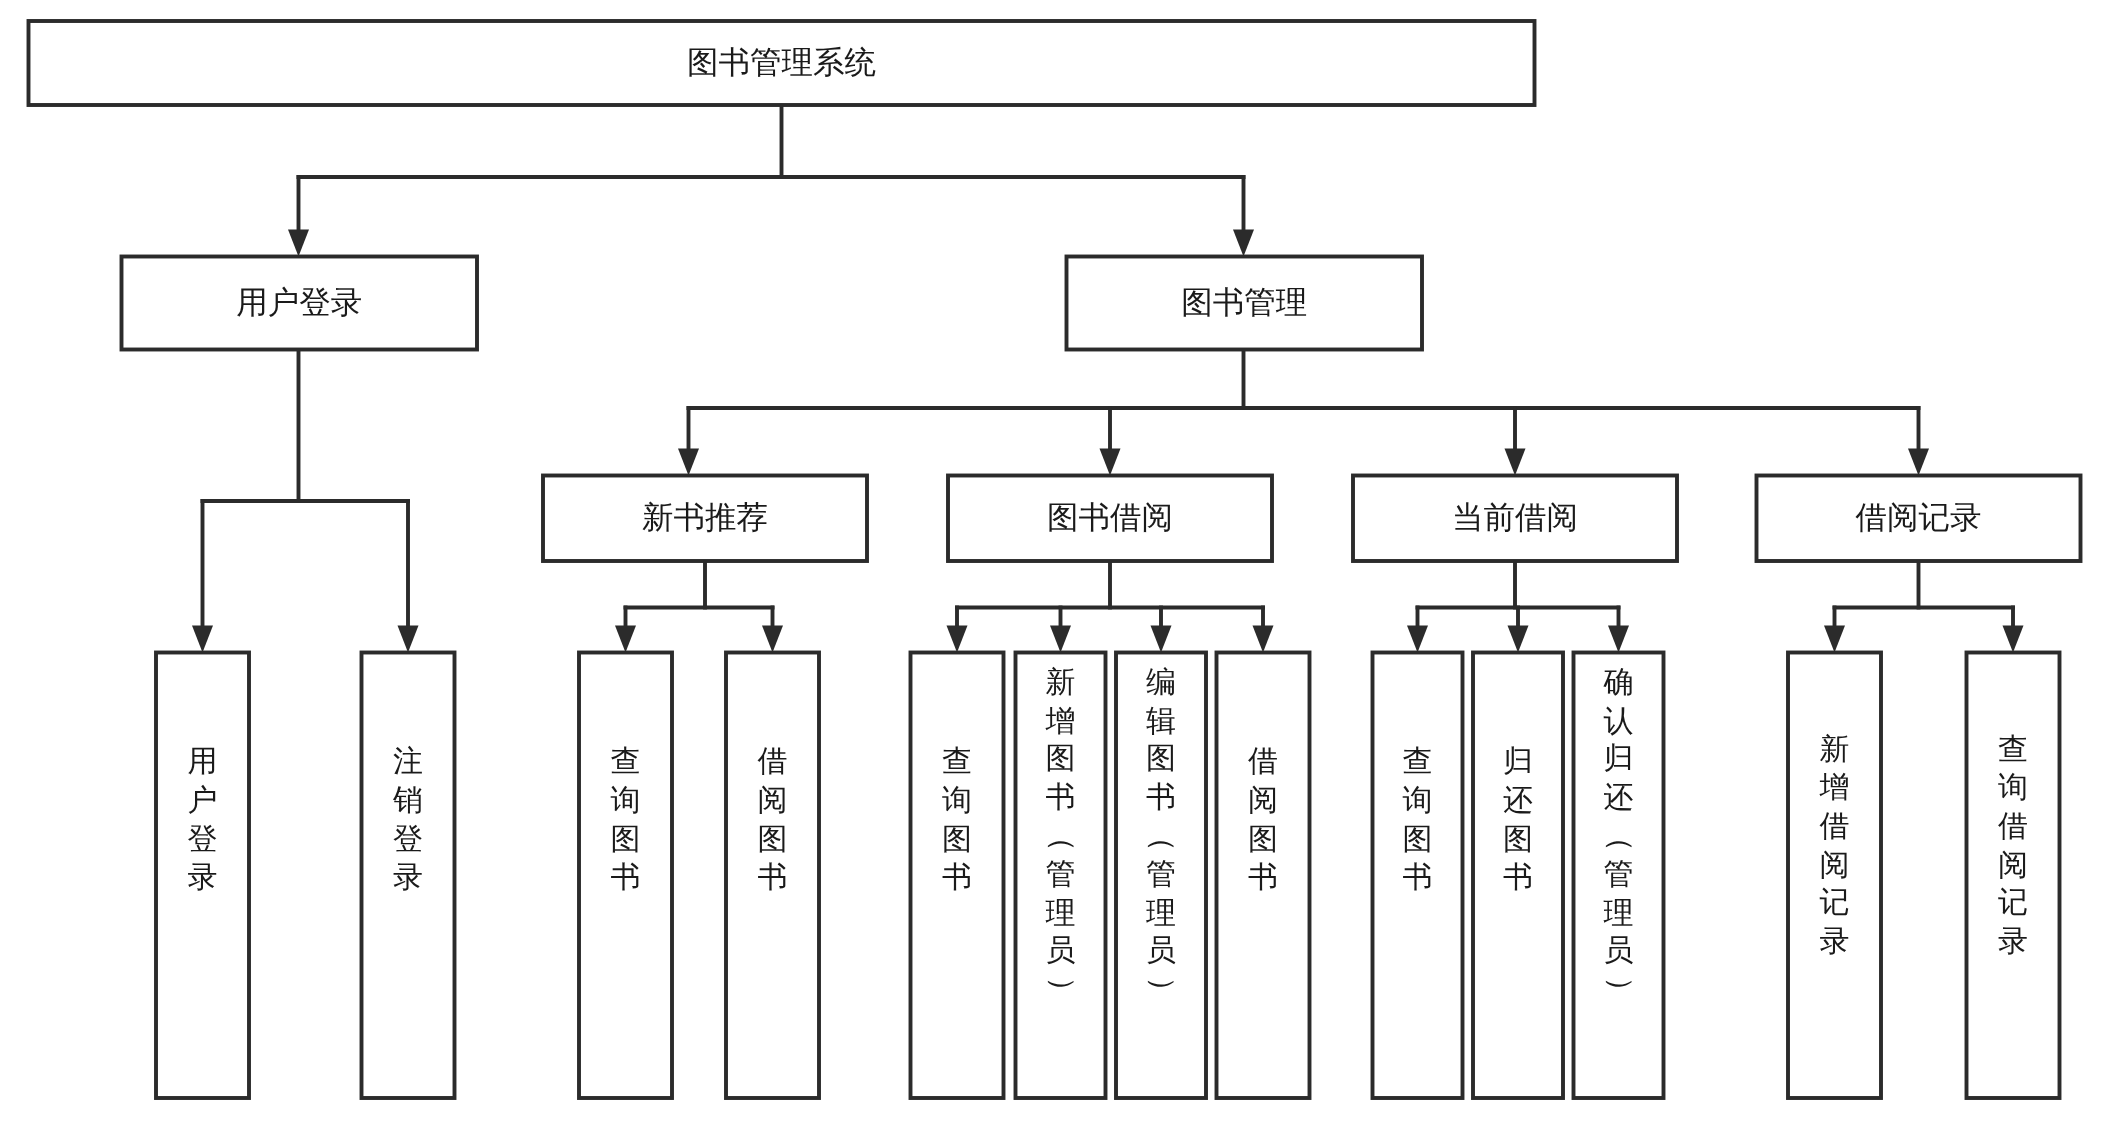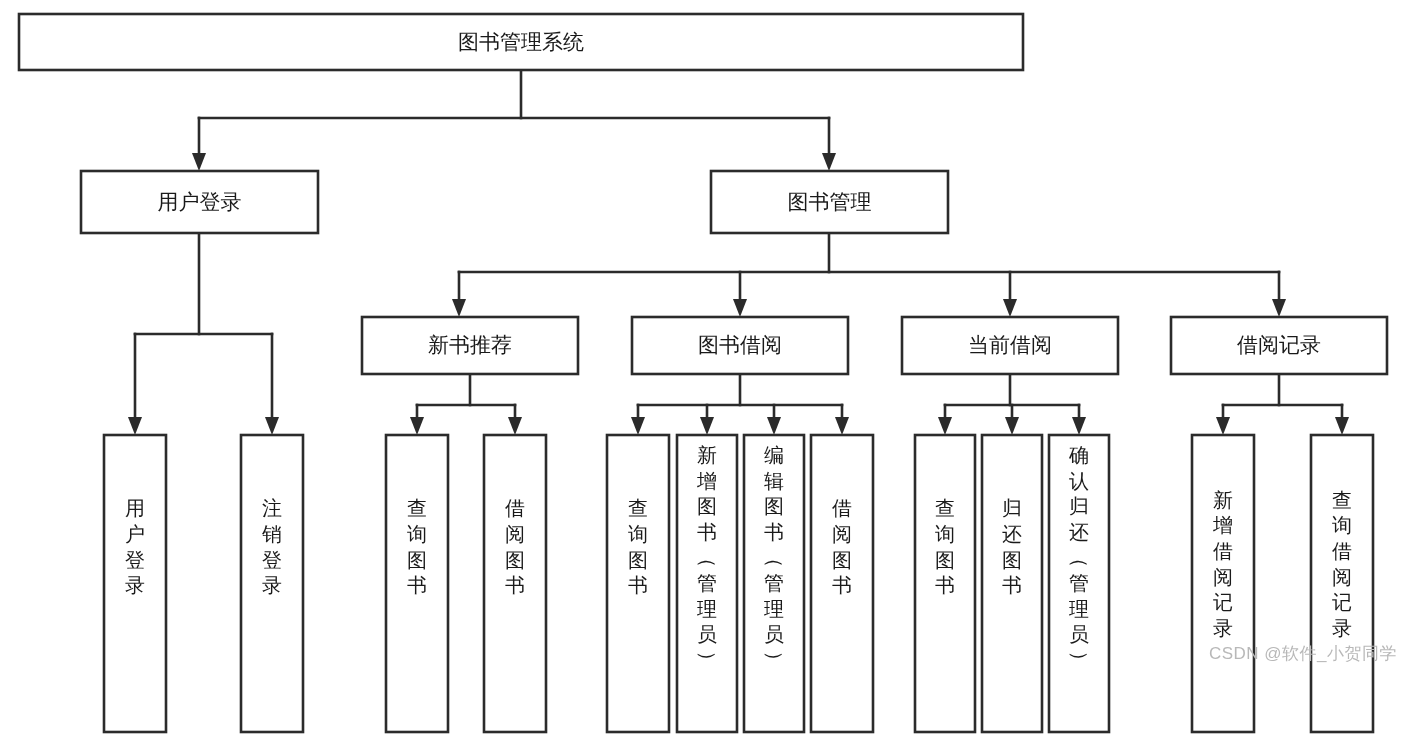--- a/index.html
+++ b/index.html
@@ -341,14 +341,13 @@
       <div class="vlabel" style="left: 1311px; top: 435px; width: 62px; height: 297px; justify-content: center; padding-bottom: 38px;">
         <span class="ch">查</span>
         <span class="ch">询</span>
         <span class="ch">借</span>
         <span class="ch">阅</span>
         <span class="ch">记</span>
         <span class="ch">录</span>
       </div>
     </div>
 
-  <div class="watermark">CSDN @软件_小贺同学</div>
 </div>
 
 </body></html>

